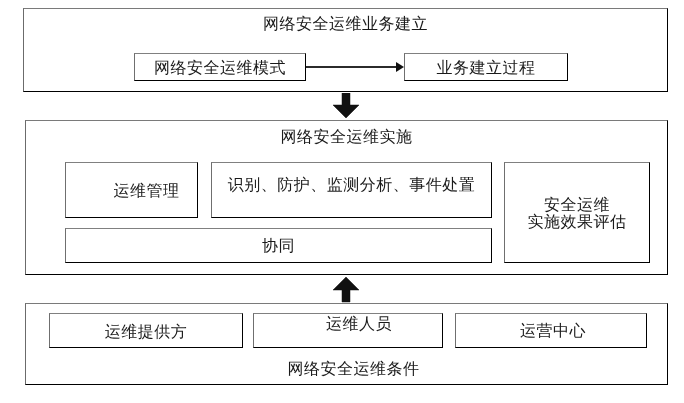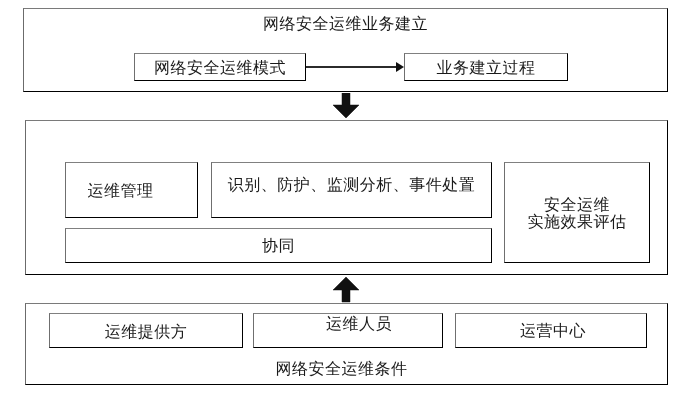--- a/index.html
+++ b/index.html
@@ -93,23 +93,24 @@
   <div class="connector-head" style="left:396px; top:62px;"></div>
 
   <div class="block-arrow" style="left:332px; top:93px;">
     <svg width="28" height="26" viewBox="0 0 28 26">
       <polygon points="10,0 18,0 18,12 27,12 14,25 1,12 10,12" fill="#111111" stroke="#111111" stroke-width="0.5"></polygon>
     </svg>
   </div>
 
   <div class="box outer" style="left:25px; top:120px; width:643px; height:155px;"></div>
 
+  <div class="label section-title" style="left:25px; top:124px; width:643px; height:24px;">网络安全运维实施</div>
 
   <div class="box" style="left:65px; top:162px; width:133px; height:56px;"></div>
-  <div class="label" style="left:54px; top:162px; width:133px; height:56px;">运维管理</div>
+  <div class="label" style="left:80px; top:162px; width:133px; height:56px;">运维管理</div>
 
   <div class="box" style="left:211px; top:162px; width:281px; height:56px;"></div>
   <div class="label" style="left:211px; top:162px; width:281px; height:44px;">识别、防护、监测分析、事件处置</div>
 
   <div class="box" style="left:65px; top:228px; width:427px; height:35px;"></div>
   <div class="label" style="left:65px; top:228px; width:427px; height:35px;border-radius:16px;">协同</div>
 
   <div class="box" style="left:504px; top:162px; width:146px; height:101px;"></div>
   <div class="label" style="left:504px; top:162px; width:146px; height:101px;">安全运维
 实施效果评估</div>
@@ -124,15 +125,15 @@
 
   <div class="box" style="left:49px; top:313px; width:194px; height:35px;"></div>
   <div class="label" style="left:49px; top:313px; width:194px; height:37px;">运维提供方</div>
 
   <div class="box" style="left:253px; top:313px; width:190px; height:35px;"></div>
   <div class="label" style="left:253px; top:313px; width:190px; height:20px;margin-left:11px;">运维人员</div>
 
   <div class="box" style="left:455px; top:313px; width:192px; height:35px;"></div>
   <div class="label" style="left:455px; top:313px; width:196px; height:35px;">运营中心</div>
 
-  <div class="label section-title" style="left:20px; top:356px; width:643px; height:24px;">网络安全运维条件</div>
+  <div class="label section-title" style="left:32px; top:356px; width:643px; height:24px;">网络安全运维条件</div>
 
 </div>
 
 </body></html>

